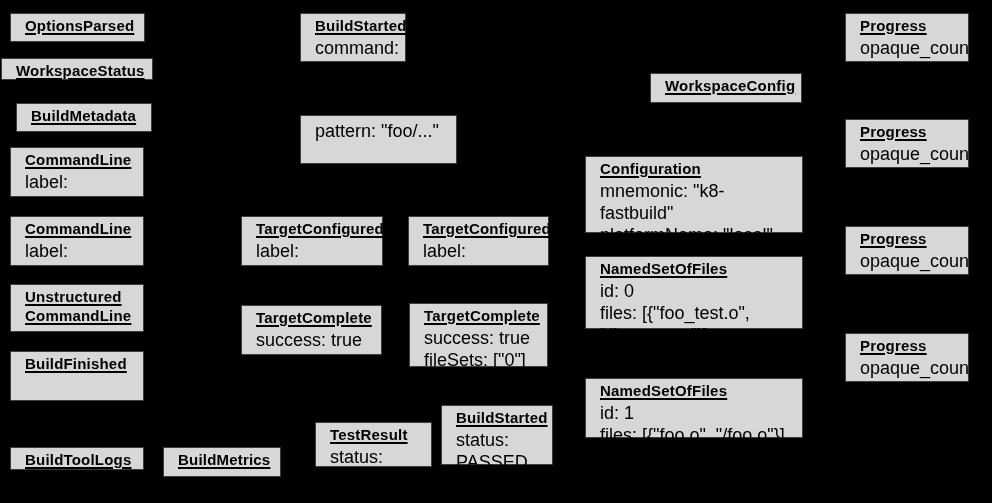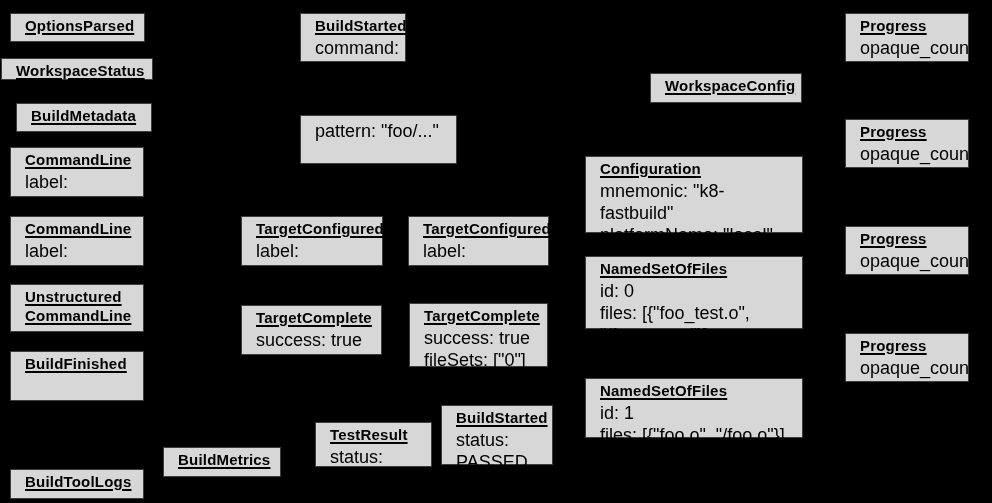--- a/index.html
+++ b/index.html
@@ -65,21 +65,21 @@
 
   <div class="node" style="left:10px;top:284px;width:134px;height:48px">
     <span class="node-title">Unstructured
 CommandLine</span>
   </div>
 
   <div class="node" style="left:10px;top:351px;width:134px;height:50px">
     <span class="node-title">BuildFinished</span>
   </div>
 
-  <div class="node" style="left:10px;top:469px;width:134px;height:30px">
+  <div class="node" style="left:10px;top:447px;width:134px;height:23px">
     <span class="node-title">BuildToolLogs</span>
   </div>
 
   <div class="node" style="left:163px;top:447px;width:118px;height:30px">
     <span class="node-title">BuildMetrics</span>
   </div>
 
   <div class="node" style="left:300px;top:13px;width:106px;height:49px">
     <span class="node-title">BuildStarted</span>
     <div class="node-body">command: test</div>

